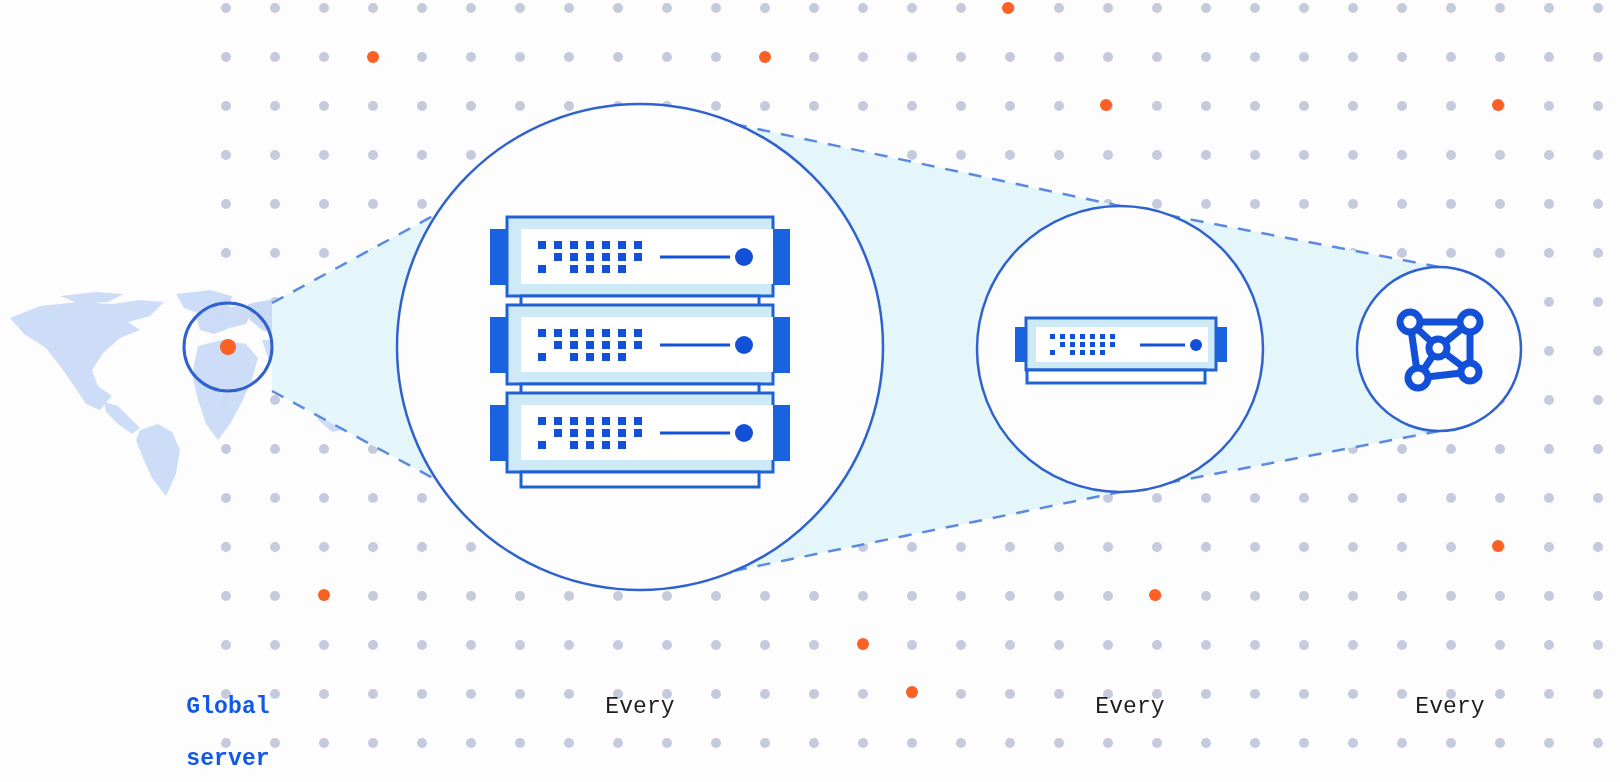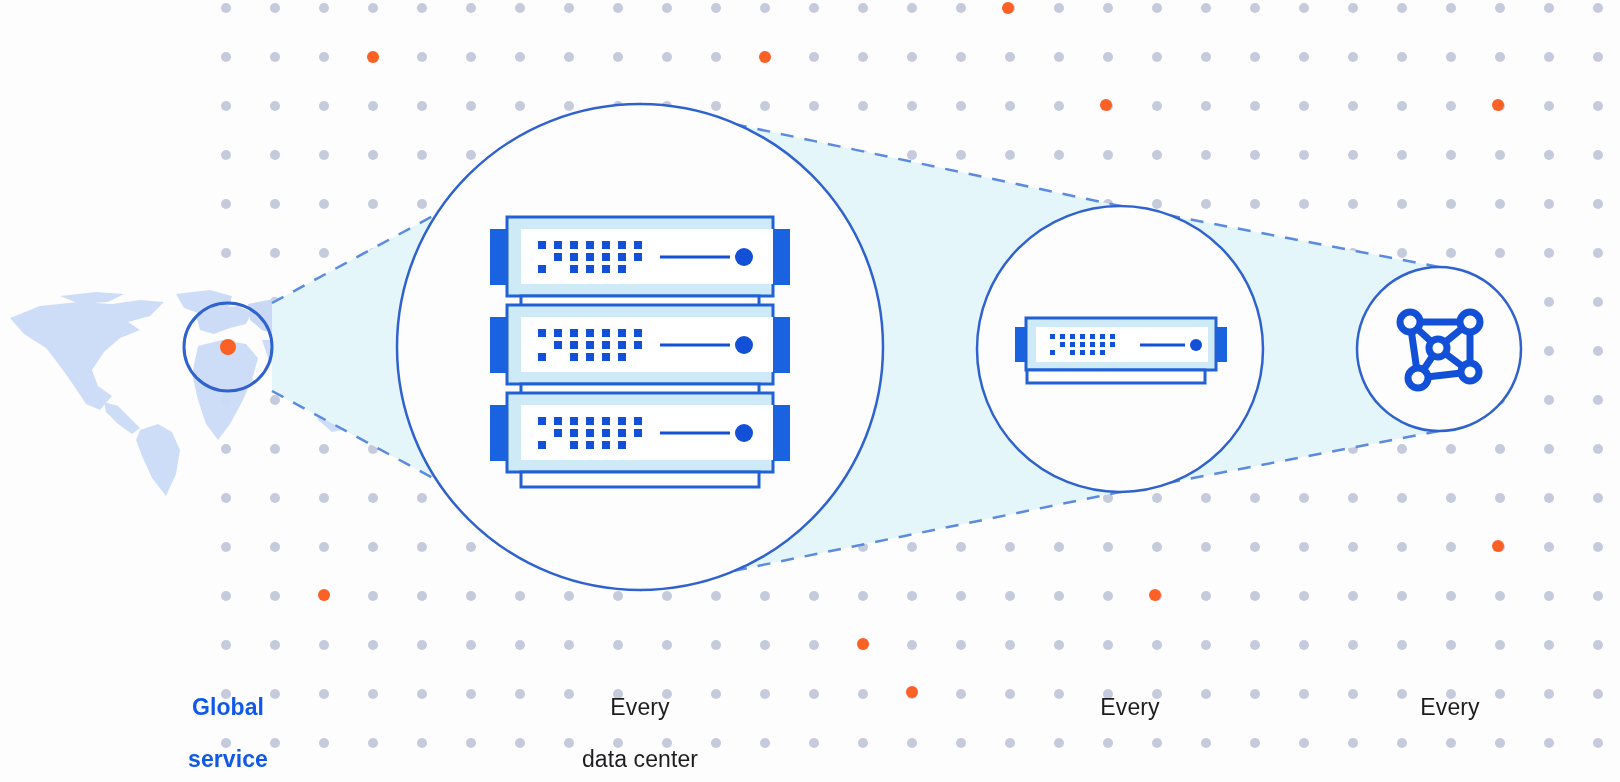--- a/index.html
+++ b/index.html
@@ -24,20 +24,21 @@
     width: 1620px;
     height: 782px;
   }
   .labels {
     position: absolute;
     left: 0;
     top: 0;
     width: 1492px;
     height: 782px;
     pointer-events: none;
+    font-family: Liberation Mono, monospace;
   }
   .cap {
     position: absolute;
     text-align: center;
     font-size: 23px;
     line-height: 26px;
     font-weight: 400;
     color: #1d1d1f;
     white-space: pre-line;
     letter-spacing: 0.1px;
@@ -721,25 +722,24 @@
       <circle cx="1470" cy="322" r="10" fill="#ffffff"></circle>
       <circle cx="1418" cy="378" r="10" fill="#ffffff"></circle>
       <circle cx="1470" cy="372" r="9" fill="#ffffff"></circle>
       <circle cx="1438" cy="348" r="9" fill="#ffffff"></circle>
     </g>
   </svg>
 
   <div class="labels">
     <div class="cap accent" style="left:128px; top:668px; width:200px;">
       <span class="cap-l1">Global</span>
-      <span class="cap-l2">service</span>
+      <span class="cap-l2">server</span>
     </div>
     <div class="cap" style="left:520px; top:668px; width:240px;">
       <span class="cap-l1">Every</span>
-      <span class="cap-l2">data center</span>
     </div>
     <div class="cap" style="left:1030px; top:668px; width:200px;">
       <span class="cap-l1">Every</span>
     </div>
     <div class="cap" style="left:1350px; top:668px; width:200px;">
       <span class="cap-l1">Every</span>
     </div>
   </div>
 
 </div>

